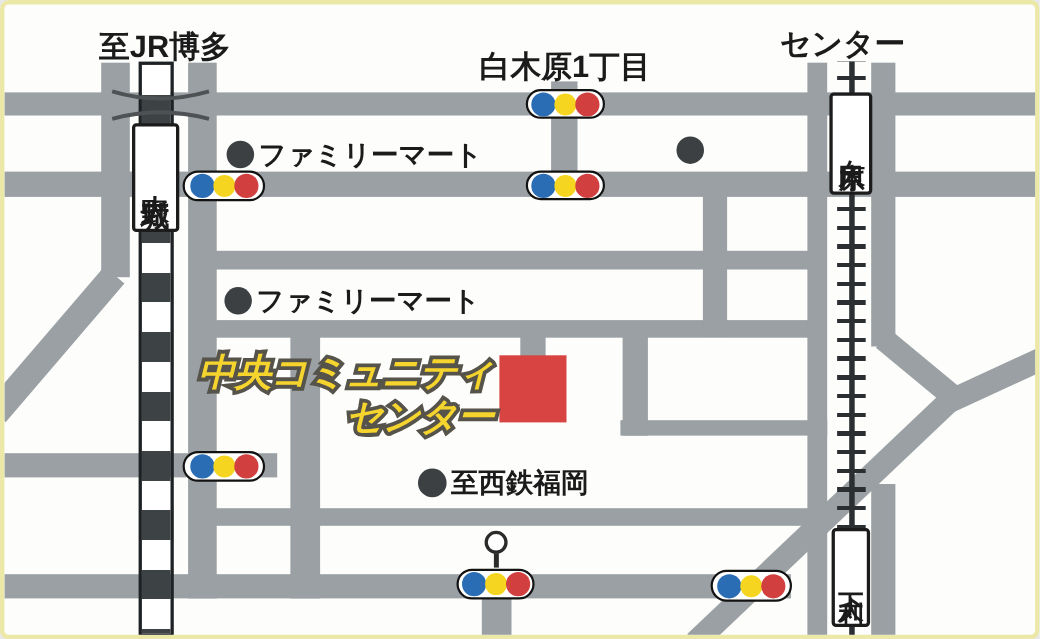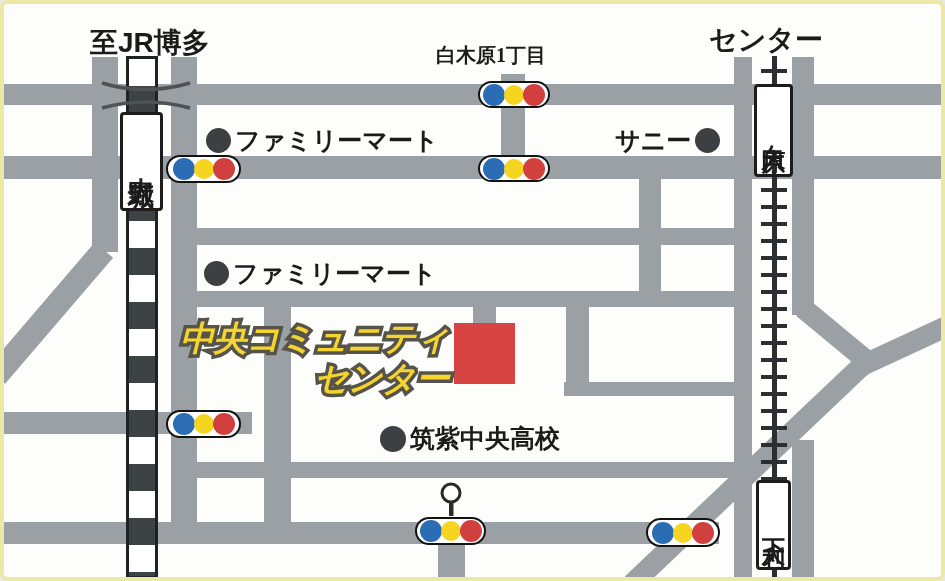--- a/index.html
+++ b/index.html
@@ -47,21 +47,21 @@
   }
   .signal i { display:block; border-radius:50%; }
   .sig-b { width:22px; height:22px; }
   .sig-y { width:20px; height:20px; margin:0 -1px; }
   .sig-r { width:22px; height:22px; }
 
   .label { position:absolute; white-space:nowrap; z-index:5; }
   .lm-row { position:absolute; display:flex; align-items:center; gap:4px; z-index:5; }
   .dot { width:25px; height:25px; border-radius:50%; background:#3c4043; flex:0 0 auto; }
   .fs25 { font-size:25px; }
-  .fs26 { font-size:20px;font-family:Liberation Serif, serif; }
+  .fs26 { font-size:28px; }
   .fs28 { font-size:28px; }
 
   .red-marker { position:absolute; left:450px; top:319px; width:61px; height:61px; z-index:3; }
 
   .title { position:absolute; z-index:6; font-size:34px; letter-spacing:-1px; white-space:nowrap;font-style:italic; }
   .title .t-stroke { position:absolute; left:0; top:0; -webkit-text-stroke:7px #55534a; color:#55534a; }
   .title .t-fill { position:relative; }
 
   .bus-icon { position:absolute; z-index:5; }
 </style>
@@ -155,35 +155,34 @@
   <div class="label fs28" style="left:705px;top:17px">センター</div>
 
   <div class="label fs26" style="left:432px;top:38px">白木原1丁目</div>
 
   <div class="lm-row" style="left:202px;top:120px">
     <span class="dot"></span>
     <span class="fs25">ファミリーマート</span>
   </div>
 
   <div class="lm-row" style="left:611px;top:120px">
-    <span class="fs25">サニー</span>
     <span class="dot"></span>
   </div>
 
   <div class="lm-row" style="left:200px;top:253px">
     <span class="dot"></span>
     <span class="fs25">ファミリーマート</span>
   </div>
 
   <div class="label" style="left:587px;top:308px">
   </div>
 
   <div class="lm-row" style="left:376px;top:418px">
     <span class="dot" style="width:26px;height:26px"></span>
-    <span class="fs25">筑紫中央高校</span>
+    <span class="fs25">至西鉄福岡</span>
   </div>
 
   <svg class="bus-icon" style="left:433px;top:477px" width="28" height="38" viewBox="0 0 28 38">
     <circle cx="14" cy="12" r="9" fill="#ffffff" stroke="#2b2b2b" stroke-width="3"></circle>
     <rect x="12" y="22" width="4.5" height="13" fill="#2b2b2b"></rect>
   </svg>
 
   <div class="title" style="left:176px;top:312px">
     <span class="t-stroke">中央コミュニティ</span>
     <span class="t-fill" style="color:#f6d42e">中央コミュニティ</span>

